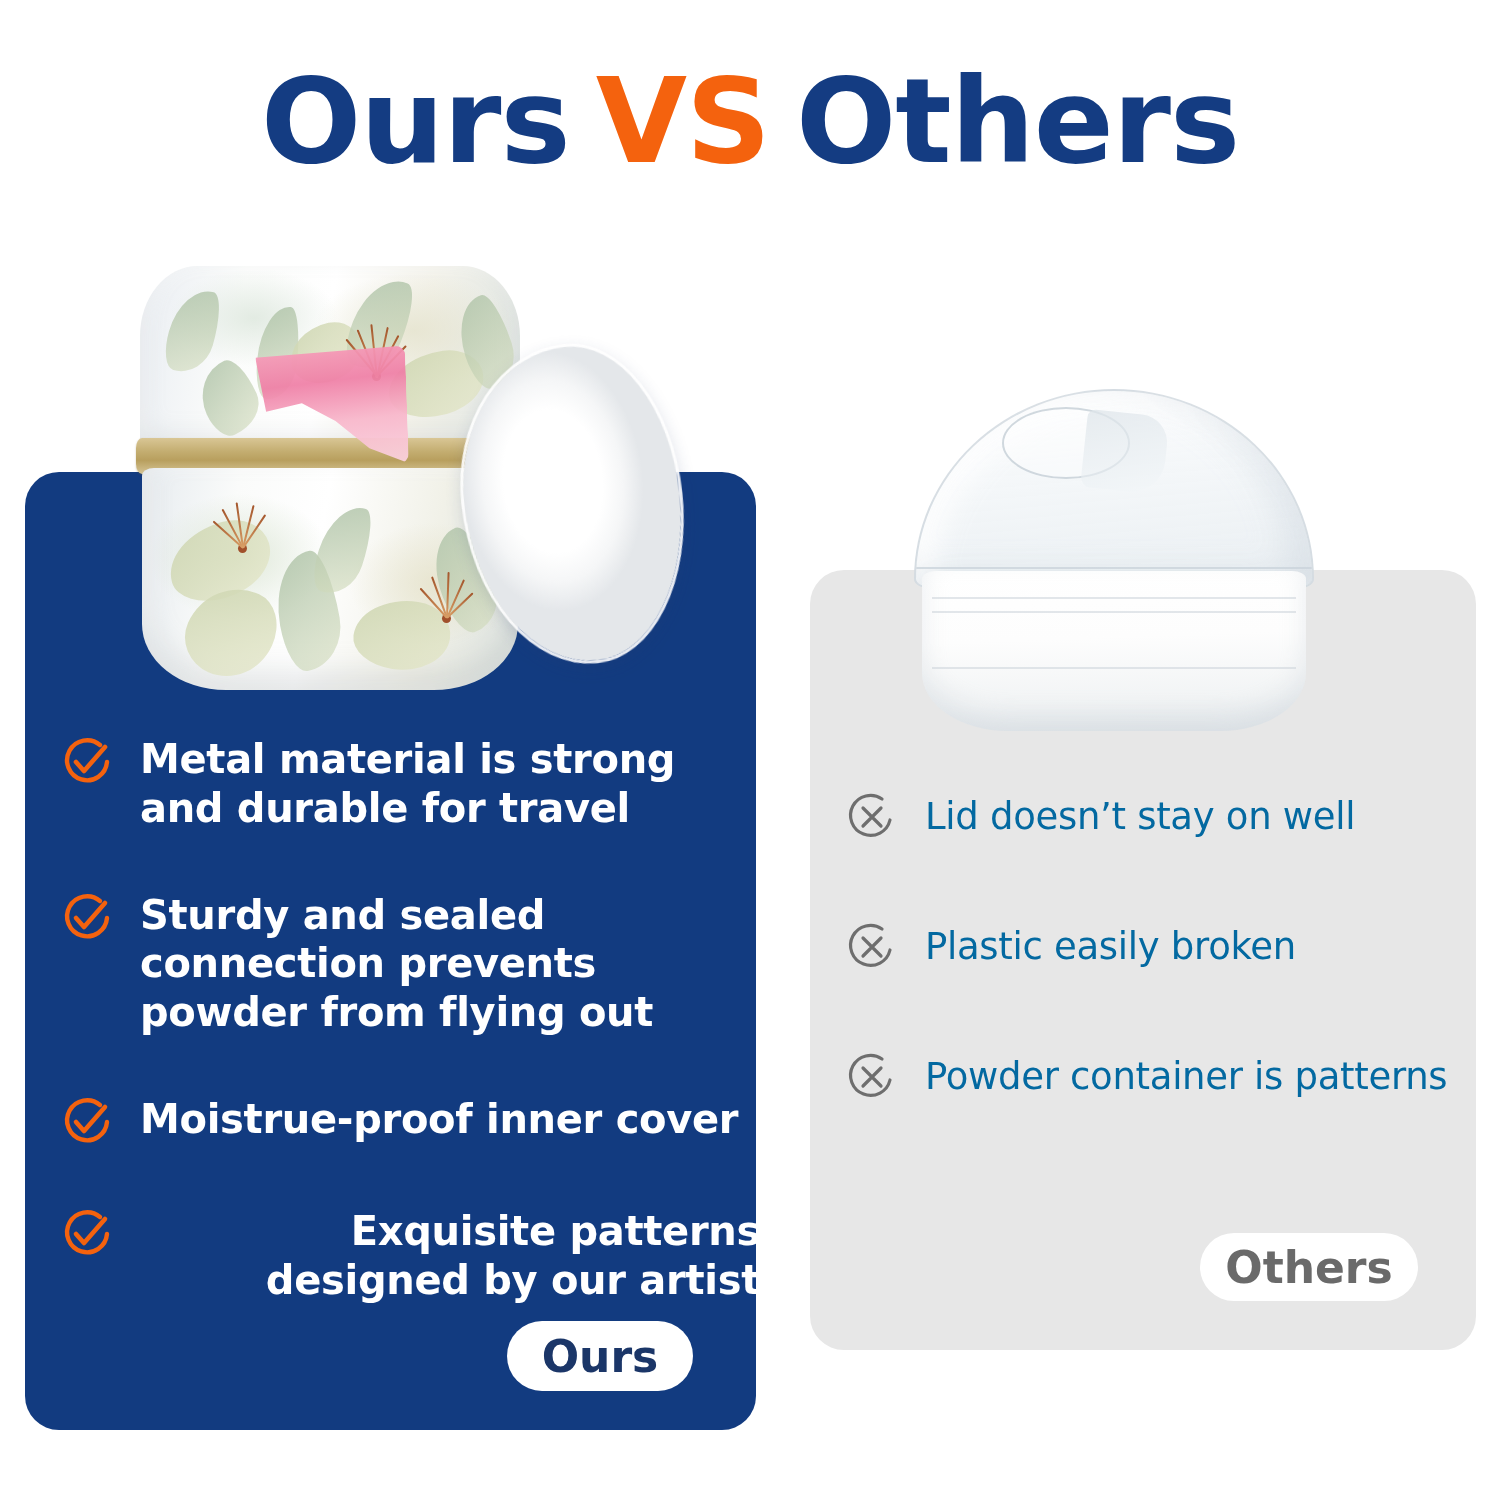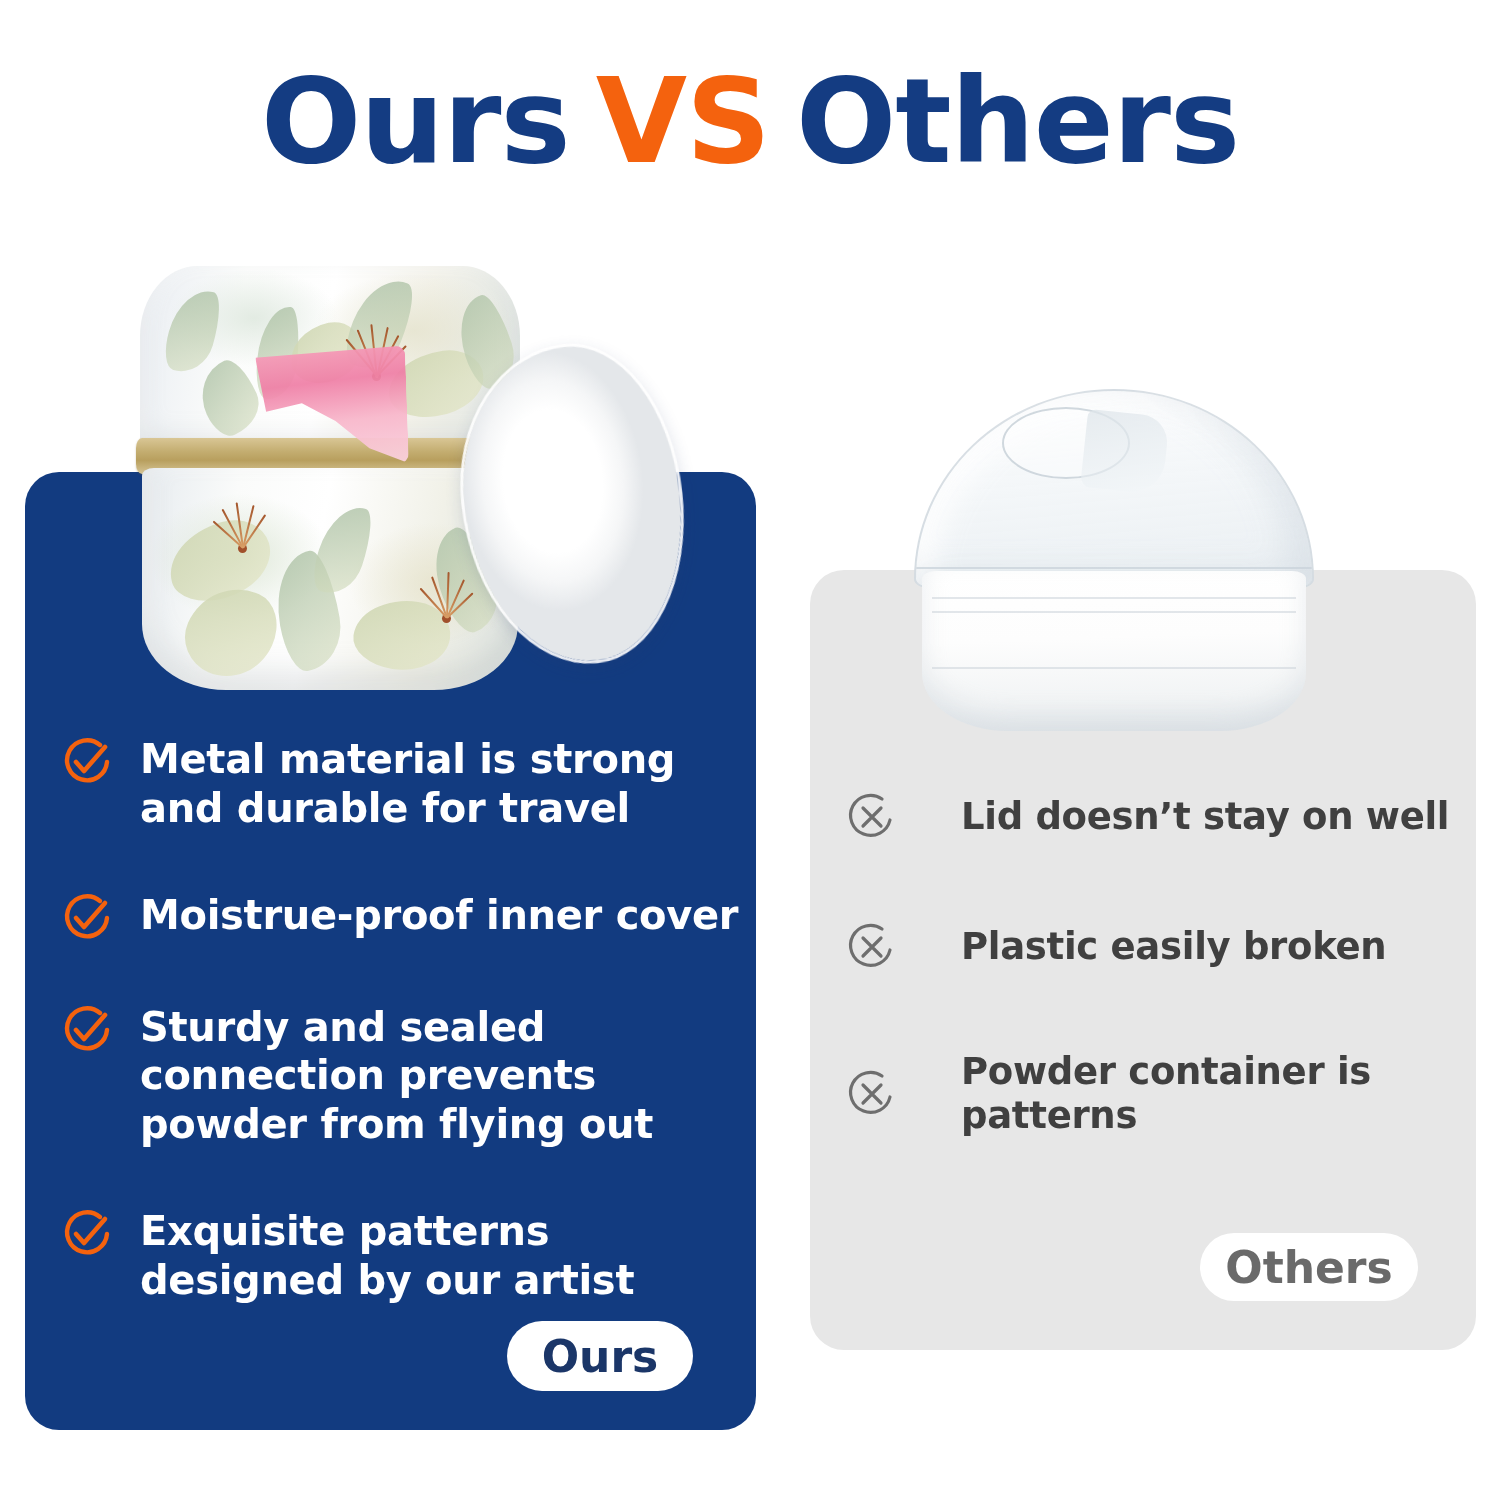--- a/index.html
+++ b/index.html
@@ -199,21 +199,21 @@
     left:845px; top:790px;
     width:630px;
     z-index:5;
   }
 
   .feature-row {
     display:flex;
     align-items:flex-start;
     margin-bottom:58px;
   }
-  .feature-row:last-child { margin-bottom:0; }
+  .feature-row:last-child { margin-bottom:0;text-align:right; }
 
   .flaw-row {
     display:flex;
     align-items:center;
     margin-bottom:76px;
   }
   .flaw-row:last-child { margin-bottom:0; }
 
   .icon-slot {
     flex:0 0 auto;
@@ -224,27 +224,26 @@
 
   .feature-text {
     color:#ffffff;
     font-family:"DejaVu Sans", sans-serif;
     font-size:40px;
     font-weight:bold;
     line-height:1.22;
     letter-spacing:-.3px;
   }
   .flaw-text {
-    color:#404040;
+    color:#0369a1;
     font-family:"DejaVu Sans", sans-serif;
     font-size:37px;
-    font-weight:bold;
+    font-weight:normal;
     line-height:1.2;
     letter-spacing:-.3px;
-    margin-left:36px;
   }
 
   
   .badge {
     position:absolute;
     background:#ffffff;
     border-radius:38px;
     display:flex;
     align-items:center;
     justify-content:center;
@@ -348,31 +347,31 @@
     <span class="feature-text">Metal material is strong and durable for travel</span>
   </div>
 
   <div class="feature-row">
     <span class="icon-slot">
       <svg viewBox="0 0 54 54">
         <path d="M40 10 A20 20 0 1 0 47 27" fill="none" stroke="#F4620E" stroke-width="4.4" stroke-linecap="round"></path>
         <path d="M16 27 L24 36 L45 12" fill="none" stroke="#F4620E" stroke-width="4.6" stroke-linecap="round" stroke-linejoin="round"></path>
       </svg>
     </span>
-    <span class="feature-text">Moistrue-proof inner cover</span>
+    <span class="feature-text">Sturdy and sealed connection prevents powder from flying out</span>
   </div>
 
   <div class="feature-row">
     <span class="icon-slot">
       <svg viewBox="0 0 54 54">
         <path d="M40 10 A20 20 0 1 0 47 27" fill="none" stroke="#F4620E" stroke-width="4.4" stroke-linecap="round"></path>
         <path d="M16 27 L24 36 L45 12" fill="none" stroke="#F4620E" stroke-width="4.6" stroke-linecap="round" stroke-linejoin="round"></path>
       </svg>
     </span>
-    <span class="feature-text">Sturdy and sealed connection prevents powder from flying out</span>
+    <span class="feature-text">Moistrue-proof inner cover</span>
   </div>
 
   <div class="feature-row">
     <span class="icon-slot">
       <svg viewBox="0 0 54 54">
         <path d="M40 10 A20 20 0 1 0 47 27" fill="none" stroke="#F4620E" stroke-width="4.4" stroke-linecap="round"></path>
         <path d="M16 27 L24 36 L45 12" fill="none" stroke="#F4620E" stroke-width="4.6" stroke-linecap="round" stroke-linejoin="round"></path>
       </svg>
     </span>
     <span class="feature-text">Exquisite patterns designed by our artist</span>

